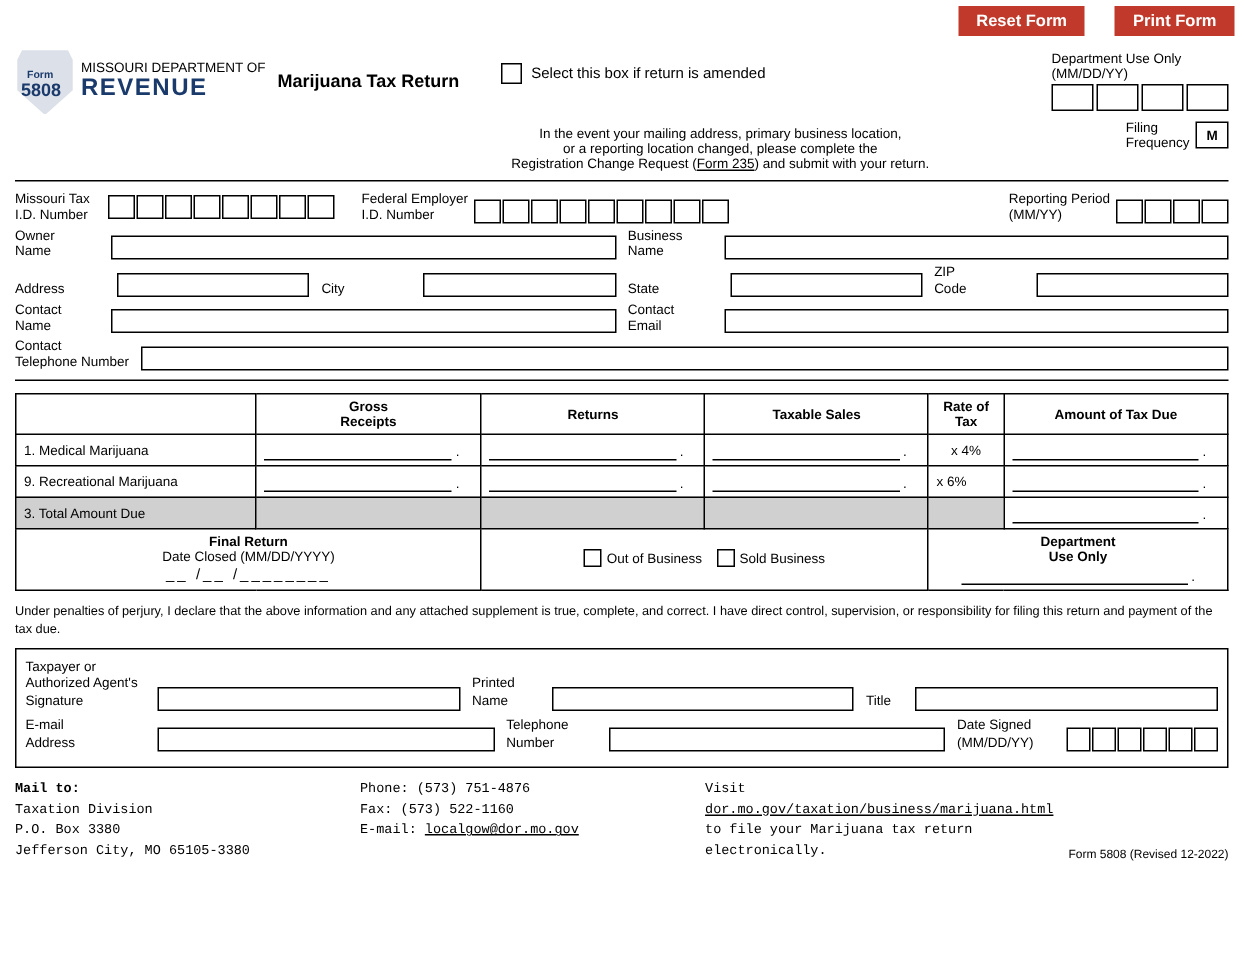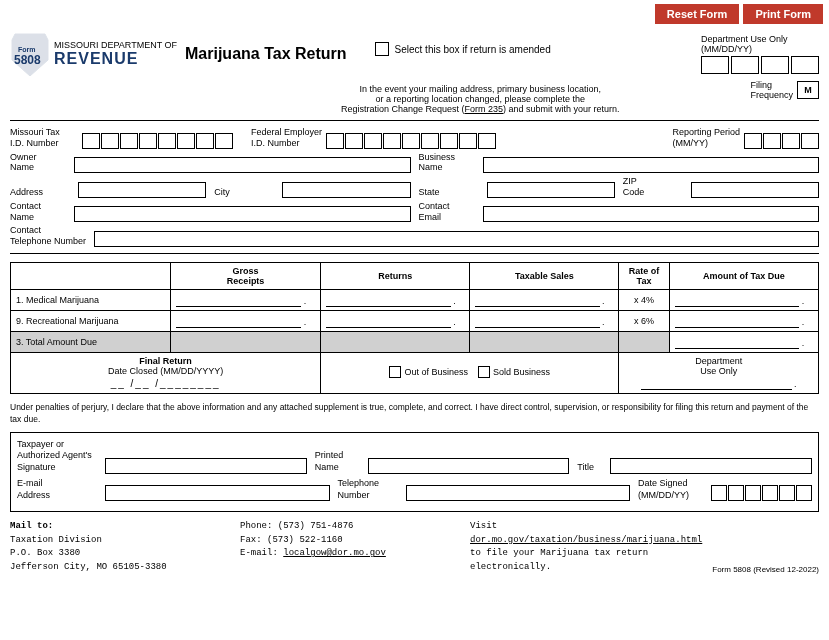--- a/index.html
+++ b/index.html
@@ -1,28 +1,28 @@
 <!DOCTYPE html>
 <html><head>
   <meta charset="utf-8">
   <style>
     * { box-sizing: border-box; margin: 0; padding: 0; }
     body { font-family: Arial, sans-serif; font-size: 10px; background: #fff; width: 829px; min-height: 640px; }
     
-    .top-bar { display: flex; justify-content: flex-end; background: #fff; padding: 4px 6px; gap: 4px; }
+    .top-bar { display: flex; justify-content: flex-end; background: #fff; padding: 4px 6px; gap: 20px; }
     .btn-reset { background: #c0392b; color: #fff; border: none; padding: 4px 12px; font-size: 11px; font-weight: bold; cursor: pointer; }
     .btn-print { background: #c0392b; color: #fff; border: none; padding: 4px 12px; font-size: 11px; font-weight: bold; cursor: pointer; }
 
     .main { padding: 4px 10px; }
 
     .header-row { display: flex; align-items: flex-start; gap: 8px; margin-bottom: 4px; }
     .logo-area { display: flex; align-items: center; gap: 4px; min-width: 200px; }
     .logo-text { font-size: 9px; line-height: 1.2; }
     .logo-revenue { font-size: 16px; font-weight: bold; color: #1a3a6b; letter-spacing: 1px; }
-    .form-title { font-size: 16px; font-weight: bold; margin-left: 4px; align-self: center; }
+    .form-title { font-size: 12px; font-weight: bold; margin-left: 4px; align-self: center; }
 
     .amended-area { display: flex; align-items: center; gap: 6px; font-size: 10px; margin-left: 20px; margin-top: 10px; }
     .check-box { width: 14px; height: 14px; border: 1px solid #000; display: inline-block; }
 
     .dept-use-area { font-size: 9px; margin-left: auto; margin-top: 2px; }
     .dept-use-boxes { display: flex; gap: 2px; margin-top: 2px; }
     .small-box { width: 28px; height: 18px; border: 1px solid #000; }
 
     .address-notice { font-size: 9px; text-align: center; flex: 1; margin-top: 4px; }
     .address-notice a { color: #000; }
@@ -117,21 +117,21 @@
     </div>
     <div class="filing-freq">
       <span style="font-size:9px;">Filing<br>Frequency</span>
       <div class="freq-box">M</div>
     </div>
   </div>
 
   <div class="divider"></div>
 
   <div style="display:flex; gap:8px; margin-bottom:3px; align-items:flex-end;">
-    <div style="display:flex; align-items:flex-end; gap:12px;">
+    <div style="display:flex; align-items:center; gap:2px;">
       <span class="field-label">Missouri Tax<br>I.D. Number</span>
       <div class="id-boxes">
         <div class="id-box"></div>
         <div class="id-box"></div>
         <div class="id-box"></div>
         <div class="id-box"></div>
         <div class="id-box"></div>
         <div class="id-box"></div>
         <div class="id-box"></div>
         <div class="id-box"></div>
@@ -242,21 +242,21 @@
         <td>9. Recreational Marijuana</td>
         <td class="dot-cell">
           <input type="text" class="input-field-in-cell" style=""> .
         </td>
         <td class="dot-cell">
           <input type="text" class="input-field-in-cell" style=""> .
         </td>
         <td class="dot-cell">
           <input type="text" class="input-field-in-cell" style=""> .
         </td>
-        <td style="text-align:center;">x 6%</td>
+        <td style="">x 6%</td>
         <td class="dot-cell">
           <input type="text" class="input-field-in-cell" style=""> .
         </td>
       </tr>
 
       <tr class="gray-row">
         <td>3. Total Amount Due</td>
         <td style="background:#d0d0d0;"></td>
         <td style="background:#d0d0d0;"></td>
         <td style="background:#d0d0d0;"></td>
@@ -277,21 +277,21 @@
             <span class="check-box" style="width:12px;height:12px;"></span>
             <span>Out of Business</span>
           </span>
           &nbsp;&nbsp;
           <span style="display:inline-flex; align-items:center; gap:3px; font-size:9px;">
             <span class="check-box" style="width:12px;height:12px;"></span>
             <span>Sold Business</span>
           </span>
         </td>
         <td colspan="2" style="text-align:center; vertical-align:middle;">
-          <div style="font-size:9px;">Department<br>Use Only</div>
+          <div style="font-size:9px;font-weight:bold;">Department<br>Use Only</div>
           <input type="text" style="border-top: none; border-right: none; border-left: none; border-image: initial; border-bottom: 1px solid rgb(0, 0, 0); width: 80%; height: 14px; background: transparent;"> .
         </td>
       </tr>
     </tbody>
   </table>
 
   <p class="perjury-text">Under penalties of perjury, I declare that the above information and any attached supplement is true, complete, and correct. I have direct control, supervision, or responsibility for filing this return and payment of the tax due.</p>
 
   <div class="sig-section">
     <div class="sig-row">

